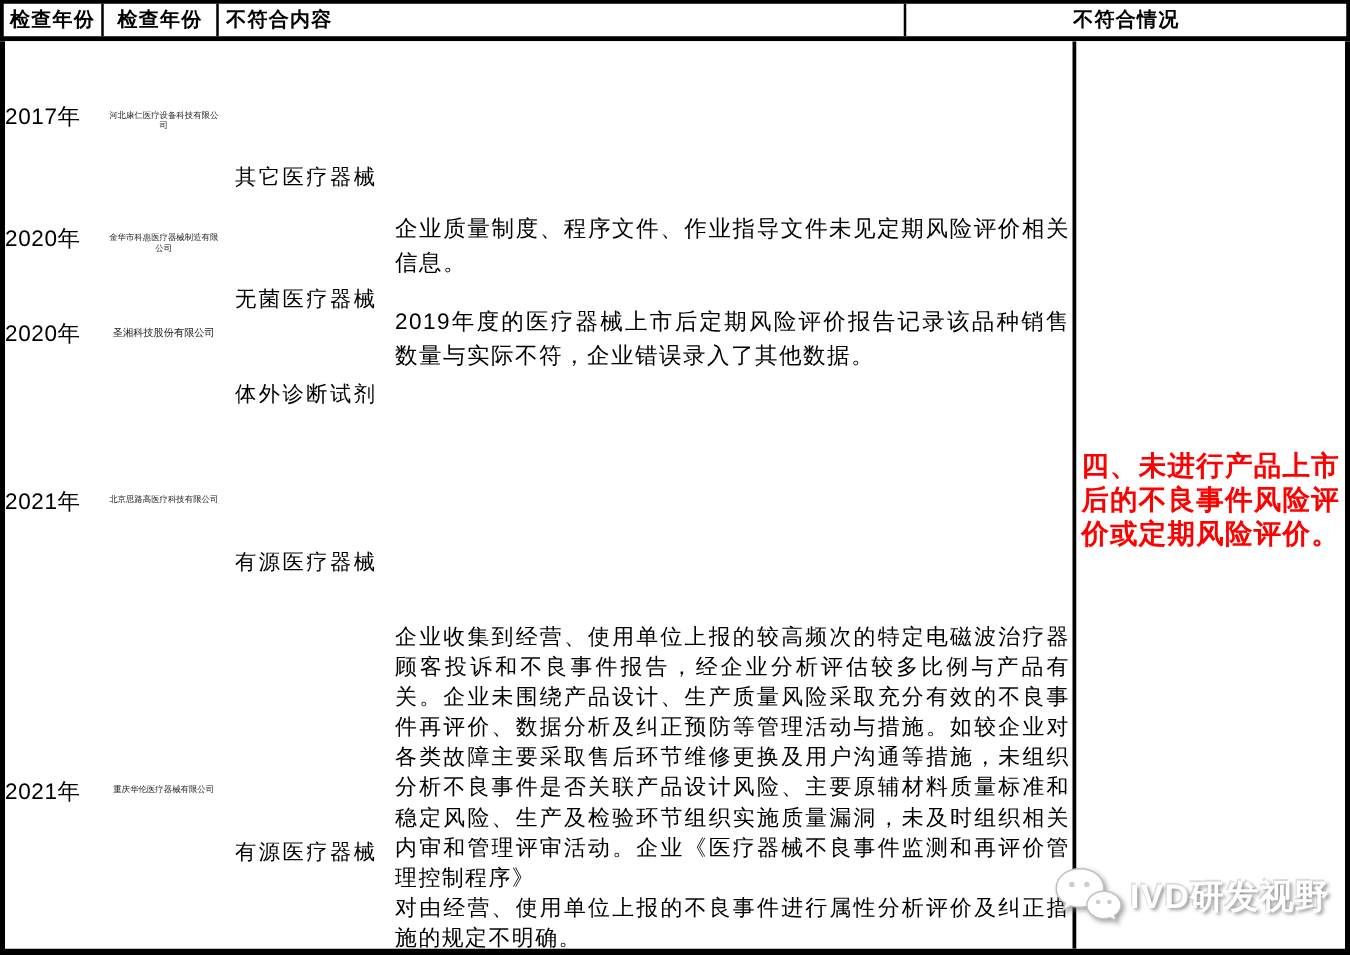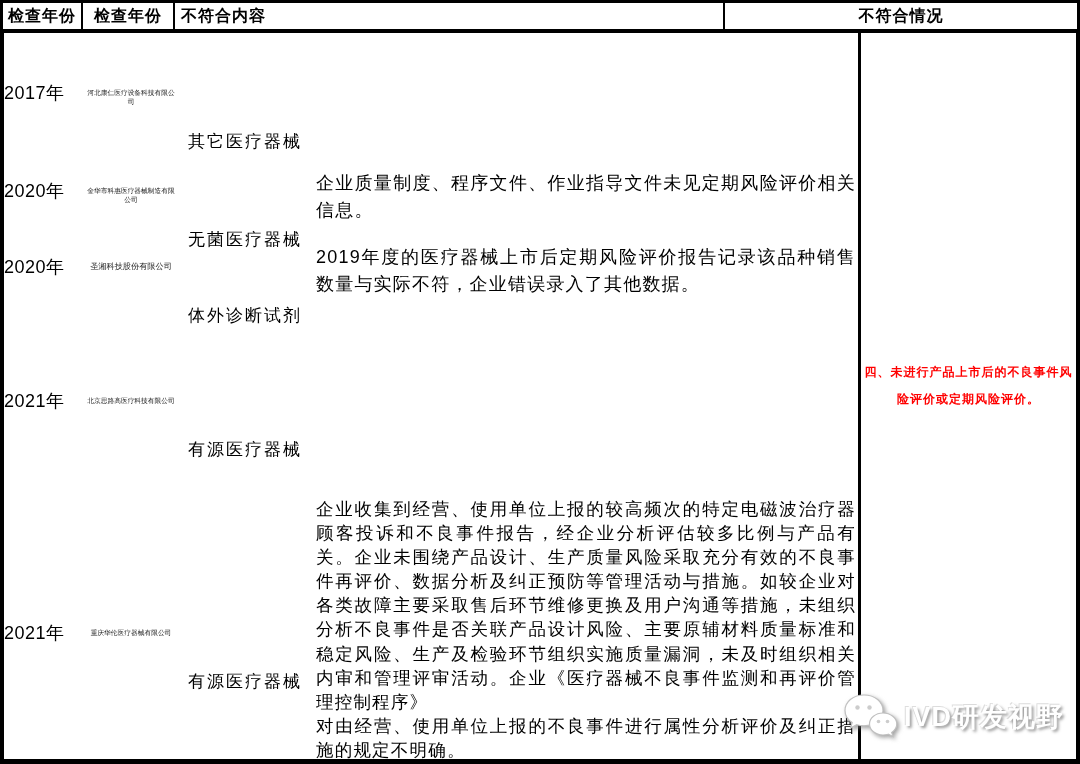--- a/index.html
+++ b/index.html
@@ -35,21 +35,21 @@
   .category{left:170px;width:142px;text-align:center;font-size:17px;letter-spacing:2px;
             white-space:nowrap;margin-top:48px;}
   .content{left:312px;width:540px;font-size:18px;letter-spacing:1.2px;
            text-align:justify;white-space:pre-line;}
   .lh-wide{line-height:27.4px;}
   .lh-tight{line-height:24.1px;font-size:17.5px;}
 
   .divider{position:absolute;left:854px;top:0;bottom:0;width:3px;background:#000;}
 
   .status{position:absolute;left:857px;width:215px;top:326px;
-          color:#FF0000;font-weight:bold;font-size:12px;line-height:27px;
+          color:#FF0000;font-weight:bold;font-size:22px;line-height:27px;
           text-align:center;letter-spacing:1px;}
 
   
   .watermark{position:absolute;left:838px;top:658px;display:flex;align-items:center;
              gap:6px;pointer-events:none;}
   .wm-text{color:#ffffff;font-size:27px;font-weight:bold;letter-spacing:1px;
            text-shadow:2px 2px 3px rgba(120,120,120,0.75),
                        -1px -1px 0 rgba(220,220,220,0.9);}
   .wm-icon{filter:drop-shadow(2px 2px 2px rgba(120,120,120,0.7));}
 </style>

